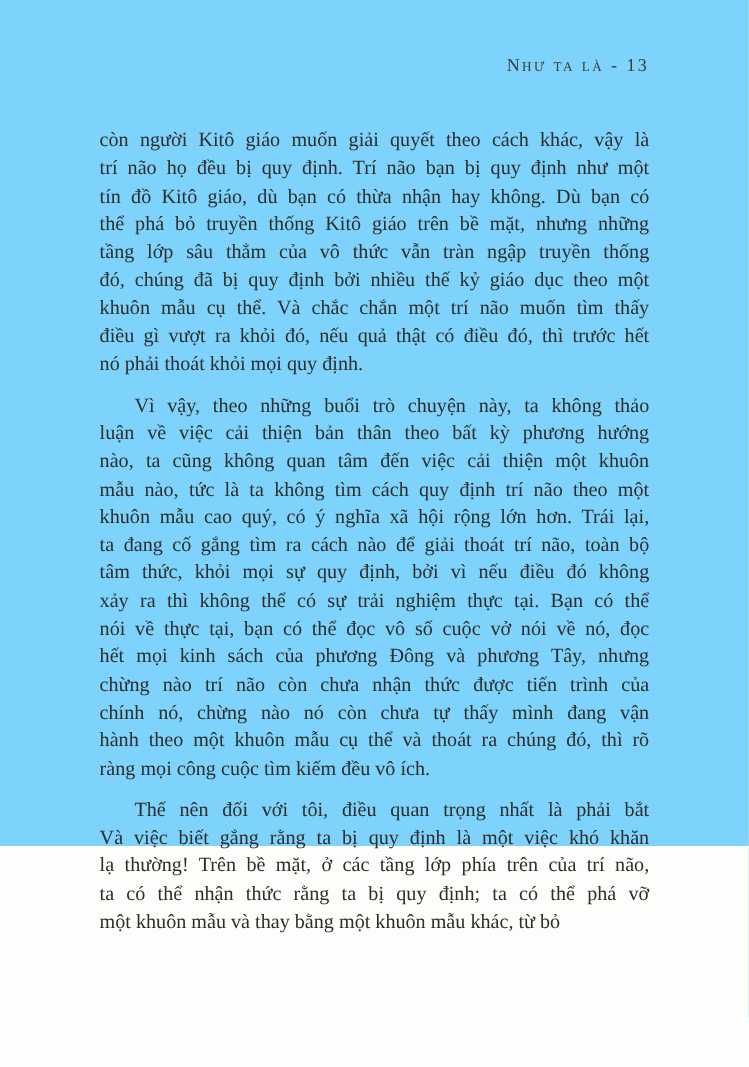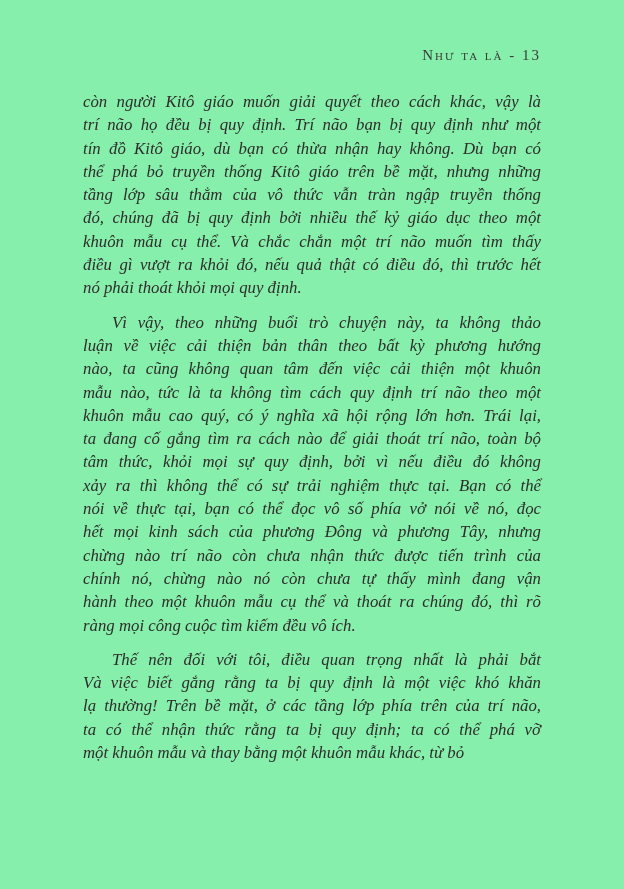--- a/index.html
+++ b/index.html
@@ -8,43 +8,42 @@
   }
   body {
     width: 624px;
     height: 889px;
     background: #fdfdfb;
     overflow: hidden;
   }
   .page {
     position: relative;
     width: 624px;
-    height: 889px;
-    background: #86efac;
+    height: 705px;
+    background: #7dd3fc;
     color: #2e2d2a;
     font-family: "Liberation Serif", serif;
   }
   .running-header {
     position: absolute;
     top: 47px;
     left: 83px;
     width: 458px;
     text-align: right;
     font-size: 15px;
     font-variant: small-caps;
     letter-spacing: 2px;
     color: #3b3a37;
     white-space: nowrap;
   }
   .textblock {
     position: absolute;
     left: 83px;
-    top: 90px;
+    top: 105px;
     width: 458px;
-    font-style: italic;
   }
   .para {
     margin: 0 0 11px 0;
     padding: 0;
   }
   .line {
     font-size: 16.8px;
     line-height: 23.3px;
     text-align: justify;
     text-align-last: justify;
@@ -78,21 +77,21 @@
       </div>
       <div class="para indent">
         <div class="line">Vì vậy, theo những buổi trò chuyện này, ta không thảo</div>
         <div class="line">luận về việc cải thiện bản thân theo bất kỳ phương hướng</div>
         <div class="line">nào, ta cũng không quan tâm đến việc cải thiện một khuôn</div>
         <div class="line">mẫu nào, tức là ta không tìm cách quy định trí não theo một</div>
         <div class="line">khuôn mẫu cao quý, có ý nghĩa xã hội rộng lớn hơn. Trái lại,</div>
         <div class="line">ta đang cố gắng tìm ra cách nào để giải thoát trí não, toàn bộ</div>
         <div class="line">tâm thức, khỏi mọi sự quy định, bởi vì nếu điều đó không</div>
         <div class="line">xảy ra thì không thể có sự trải nghiệm thực tại. Bạn có thể</div>
-        <div class="line">nói về thực tại, bạn có thể đọc vô số phía vở nói về nó, đọc</div>
+        <div class="line">nói về thực tại, bạn có thể đọc vô số cuộc vở nói về nó, đọc</div>
         <div class="line">hết mọi kinh sách của phương Đông và phương Tây, nhưng</div>
         <div class="line">chừng nào trí não còn chưa nhận thức được tiến trình của</div>
         <div class="line">chính nó, chừng nào nó còn chưa tự thấy mình đang vận</div>
         <div class="line">hành theo một khuôn mẫu cụ thể và thoát ra chúng đó, thì rõ</div>
         <div class="line last">ràng mọi công cuộc tìm kiếm đều vô ích.</div>
       </div>
       <div class="para indent">
         <div class="line">Thế nên đối với tôi, điều quan trọng nhất là phải bắt</div>
         <div class="line">Và việc biết gắng rằng ta bị quy định là một việc khó khăn</div>
         <div class="line">lạ thường! Trên bề mặt, ở các tầng lớp phía trên của trí não,</div>

